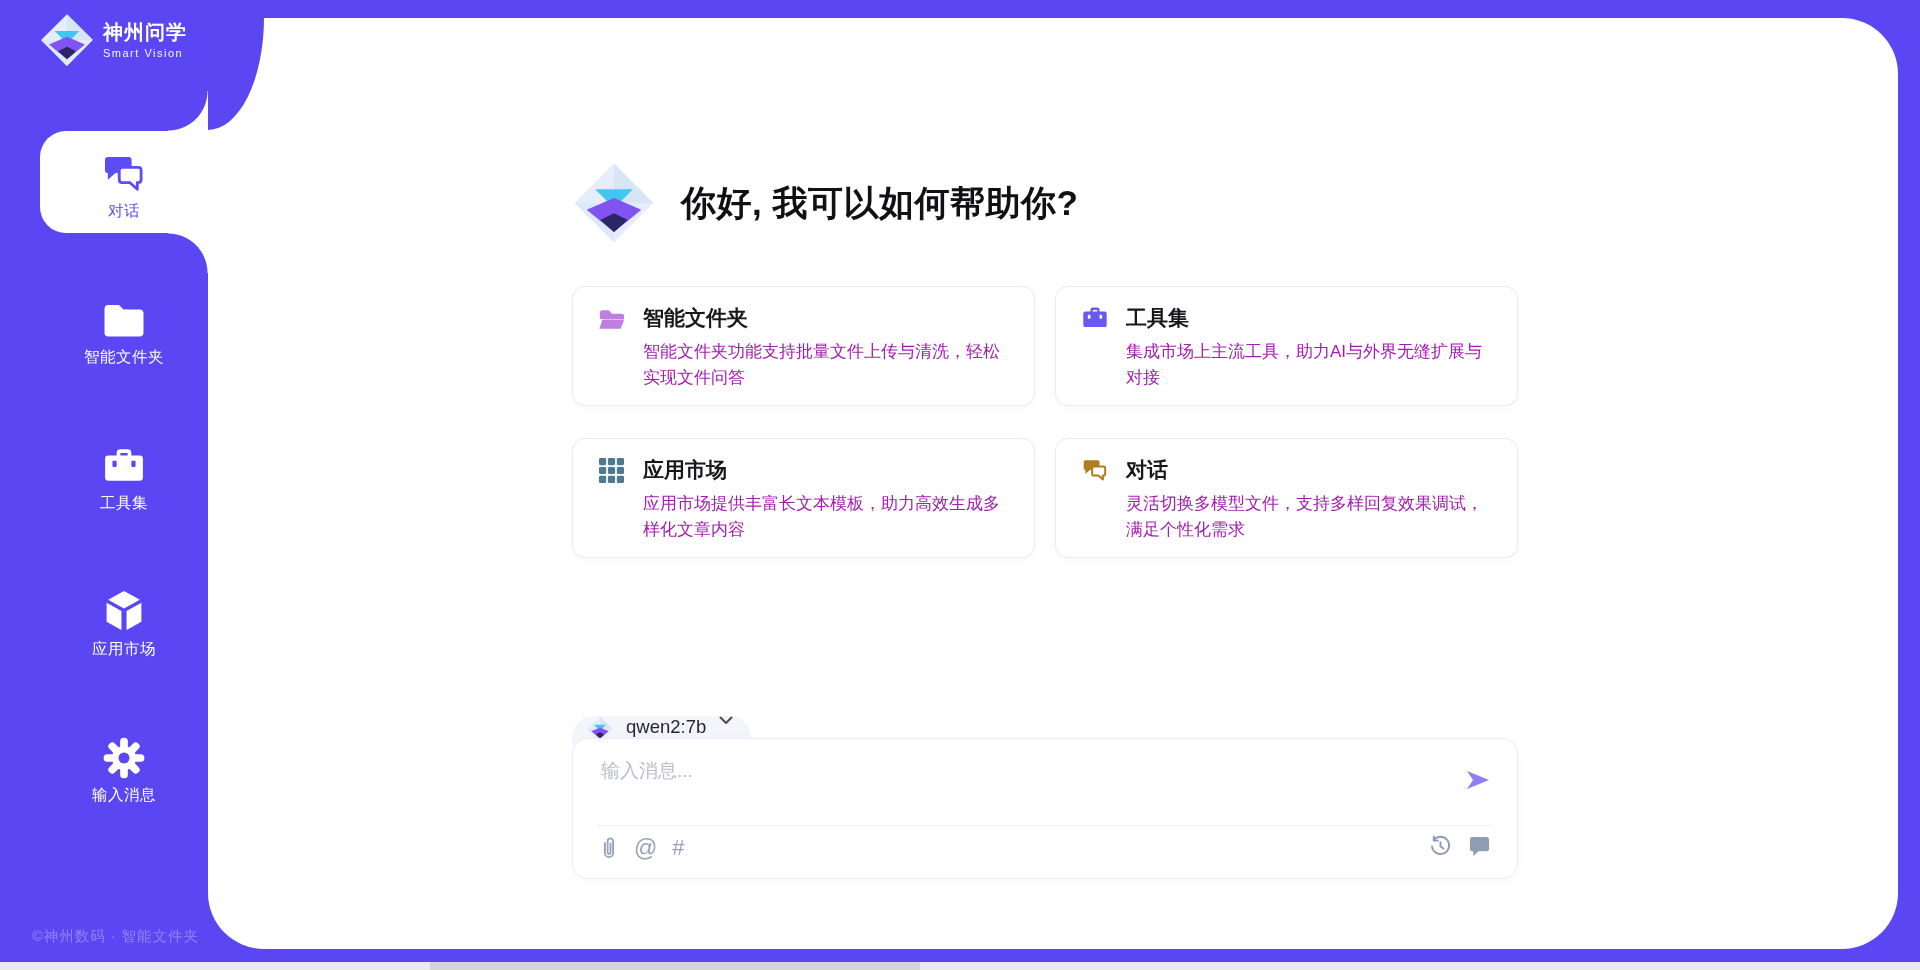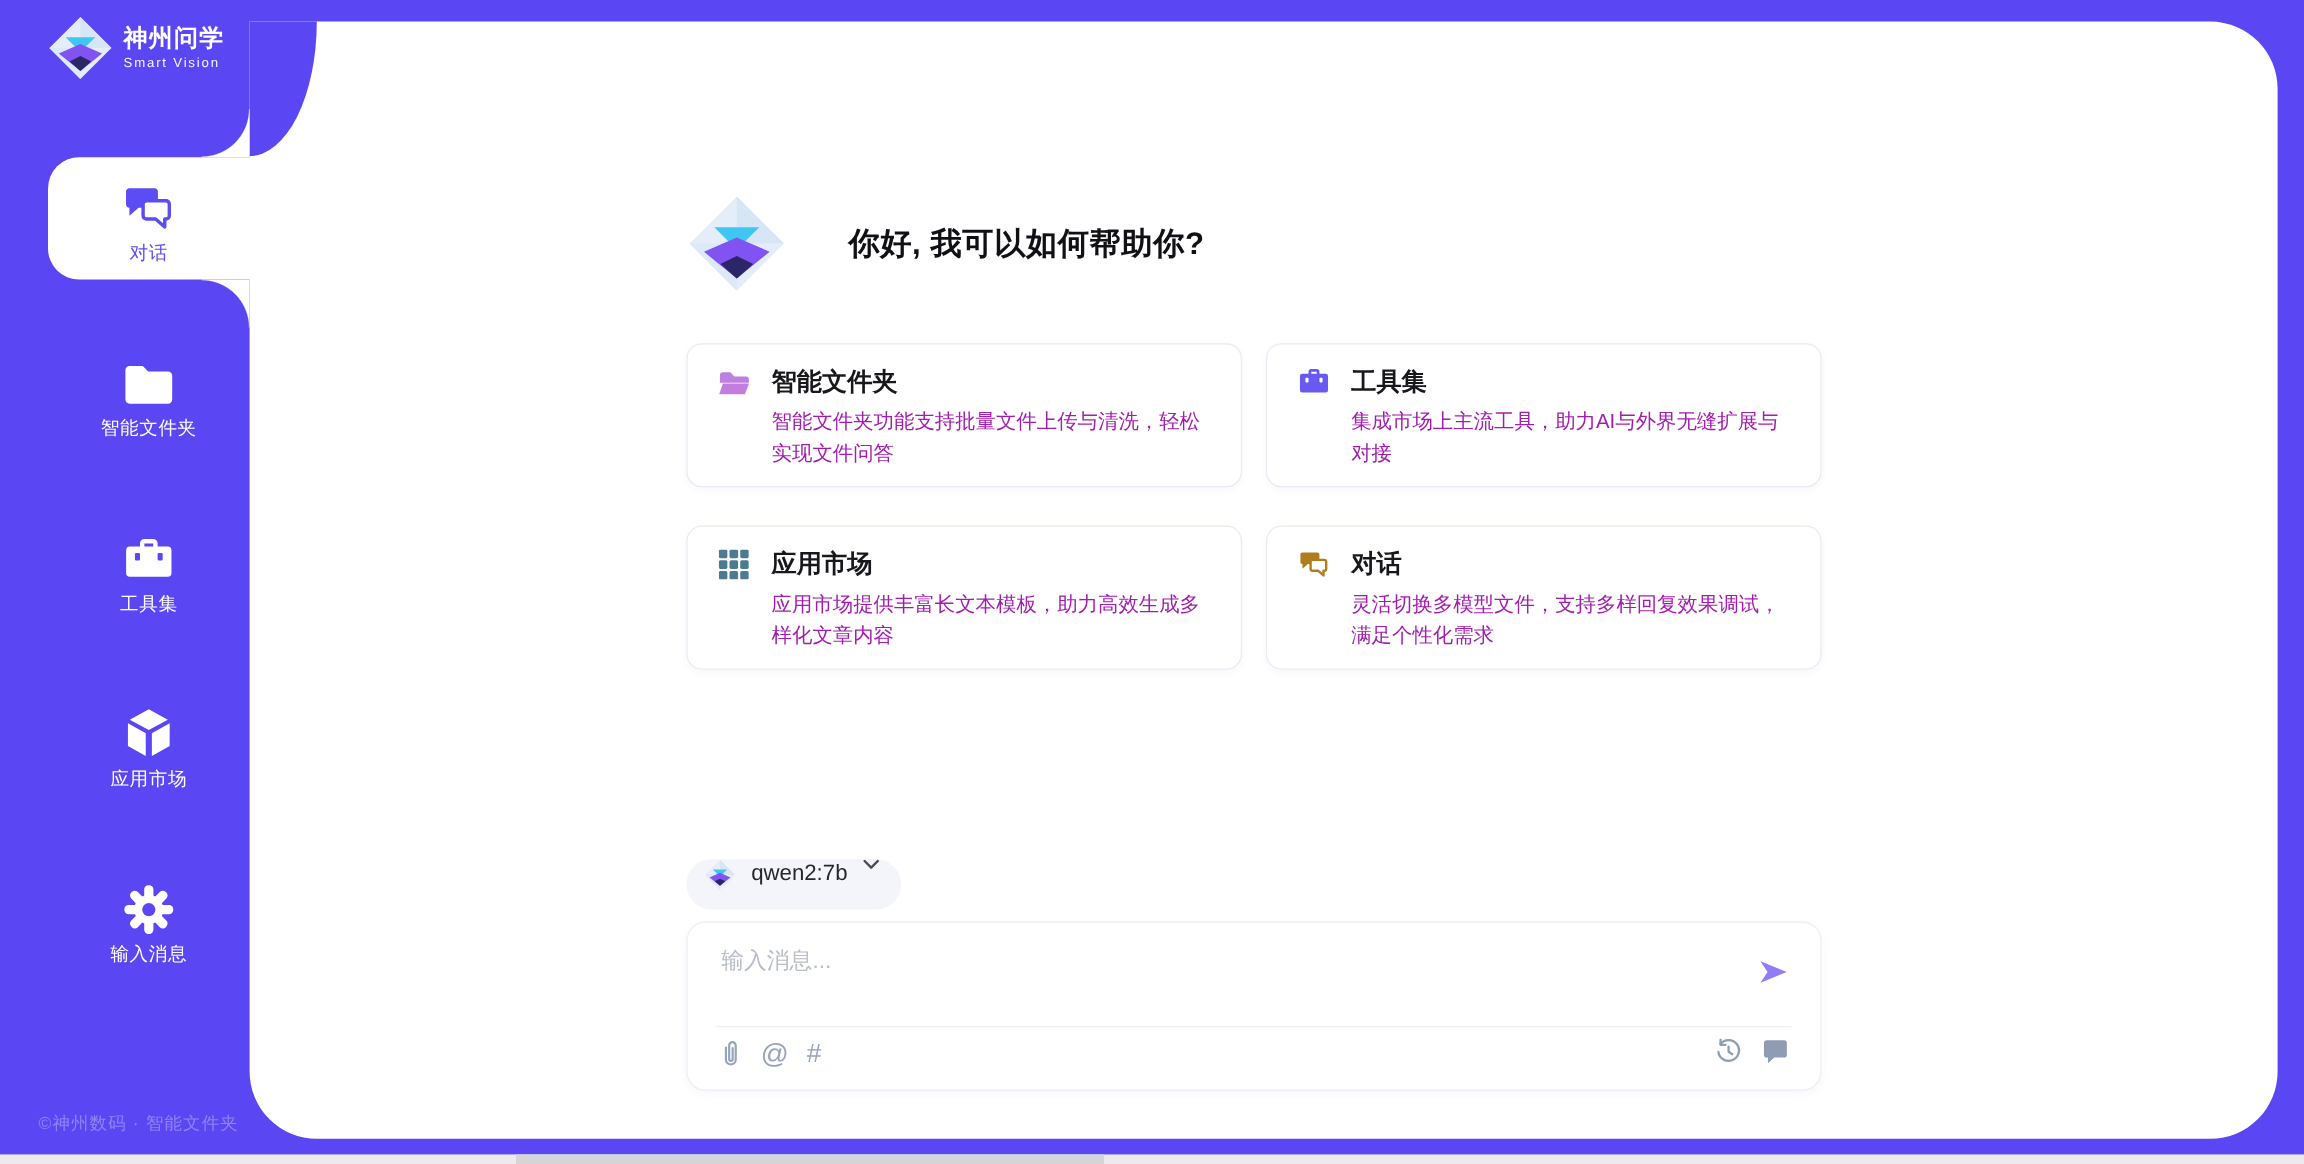--- a/index.html
+++ b/index.html
@@ -31,42 +31,42 @@
   .nav-label{display:block;margin-top:4px;font-size:15.5px;letter-spacing:.5px;}
   .user-row{position:absolute;left:0;top:872px;width:208px;height:42px;}
   .avatar{position:absolute;left:62px;top:0;width:42px;height:42px;border-radius:50%;
     background:#fbfaff;display:flex;align-items:center;justify-content:center;}
   .user-name{position:absolute;left:113px;top:10px;font-size:20px;color:#fff;}
   .side-footer{position:absolute;left:12px;top:927px;font-size:14.5px;color:rgba(255,255,255,.32);letter-spacing:1px;}
 
   
   .greeting{position:absolute;left:573px;top:162px;display:flex;align-items:center;z-index:3;}
   .greet-gem{width:82px;height:82px;}
-  .greet-title{margin-left:52px;font-size:26px;font-weight:bold;color:#101015;letter-spacing:.5px;}
+  .greet-title{margin-left:26px;font-size:35px;font-weight:bold;color:#101015;letter-spacing:.5px;}
 
   
   .cards{position:absolute;left:572px;top:286px;width:946px;display:grid;
     grid-template-columns:463px 463px;column-gap:20px;row-gap:32px;z-index:3;}
   .card{height:120px;background:#fff;border:1px solid #e9eaf2;border-radius:13px;
     padding:17px 24px 0 25px;box-shadow:0 2px 6px rgba(40,30,90,.04);cursor:pointer;}
   .card-head{display:flex;align-items:center;}
   .card-icon{width:27px;height:27px;display:flex;align-items:center;justify-content:center;margin-right:18px;}
   .card-title{font-size:21px;font-weight:bold;color:#17171c;}
   .card-desc{margin:7px 0 0 45px;width:370px;font-size:17px;line-height:26px;color:#a21caf;}
   .ic0{color:#c07fe0;} .ic1{color:#6a58f3;} .ic2{color:#4c7a90;} .ic3{color:#b07d1e;}
 
   
   .model-pill{position:absolute;left:572px;top:716px;height:42px;display:inline-flex;
     padding:0 18px 0 15px;background:#f4f4fb;border-radius:21px;z-index:3;cursor:pointer;}
   .pill-gem{width:26px;height:26px;}
   .pill-label{margin-left:13px;font-size:18.5px;color:#26262e;}
   .pill-chevron{margin-left:13px;display:flex;}
 
   
-  .composer{position:absolute;left:572px;top:768px;width:946px;height:141px;background:#fff;
+  .composer{position:absolute;left:572px;top:738px;width:946px;height:141px;background:#fff;
     border:1px solid #ecedf5;border-radius:16px;box-shadow:0 2px 8px rgba(40,30,90,.04);z-index:3;padding-left:16px;}
   .composer textarea{position:absolute;left:26px;top:17px;width:840px;height:58px;border:none;outline:none;
     resize:none;font-family:inherit;font-size:19px;color:#333;background:transparent;}
   .composer textarea::placeholder{color:#b9bdc9;}
   .send-btn{position:absolute;right:26px;top:29px;width:26px;height:24px;cursor:pointer;display:flex;}
   .composer-divider{position:absolute;left:24px;right:24px;top:86px;height:1px;background:#eeeef4;}
   .tool-left{position:absolute;left:26px;top:96px;display:flex;align-items:center;gap:15px;color:#96a3b8;}
   .tool-right{position:absolute;right:26px;top:96px;display:flex;align-items:center;gap:16px;color:#8e9cb4;}
   .glyph-at{font-size:23px;line-height:26px;}
   .glyph-hash{font-size:22px;line-height:26px;}

